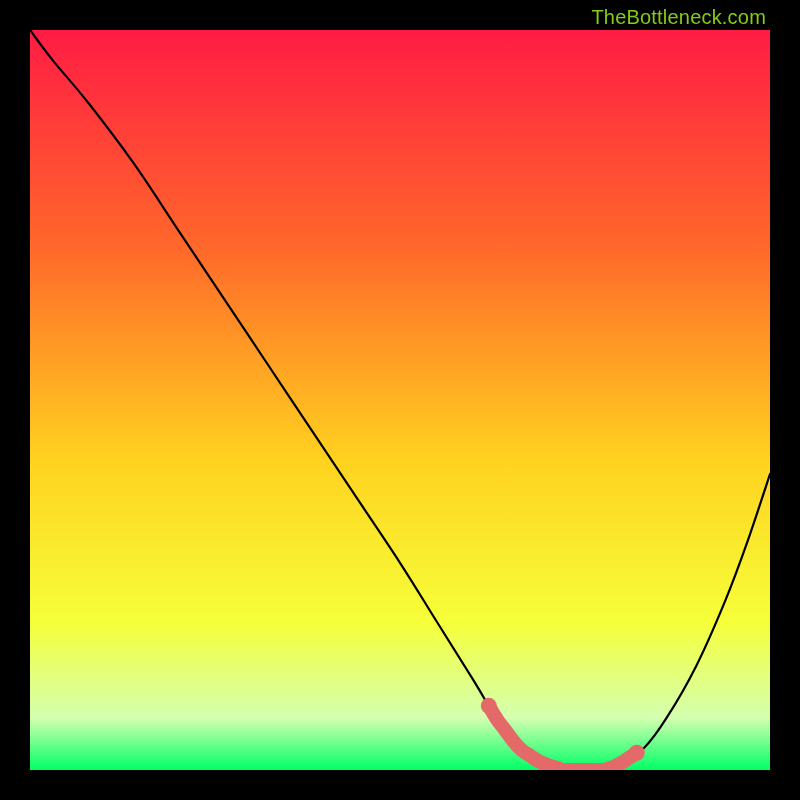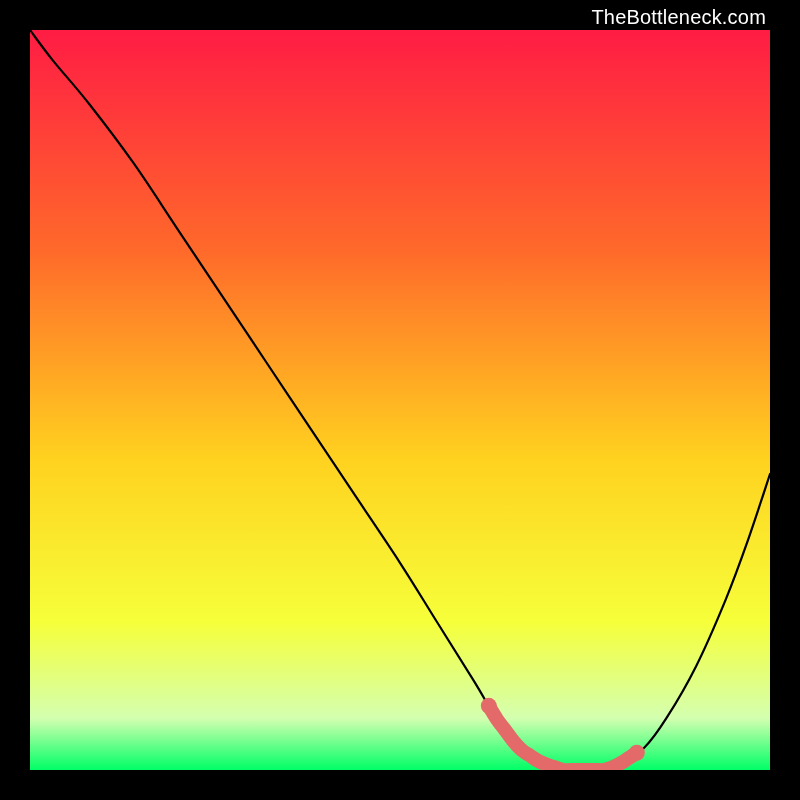--- a/index.html
+++ b/index.html
@@ -23,21 +23,21 @@
     position: absolute;
     left: 0;
     top: 0;
     width: 740px;
     height: 740px;
   }
   .watermark {
     position: absolute;
     top: 6px;
     right: 34px;
-    color: #ffffff;
+    color: #84cc16;
     font-size: 20px;
     font-weight: 500;
     letter-spacing: 0.2px;
   }
   svg { display: block; }
 </style>
 </head>
 <body>
 
 <div class="watermark">TheBottleneck.com</div>

